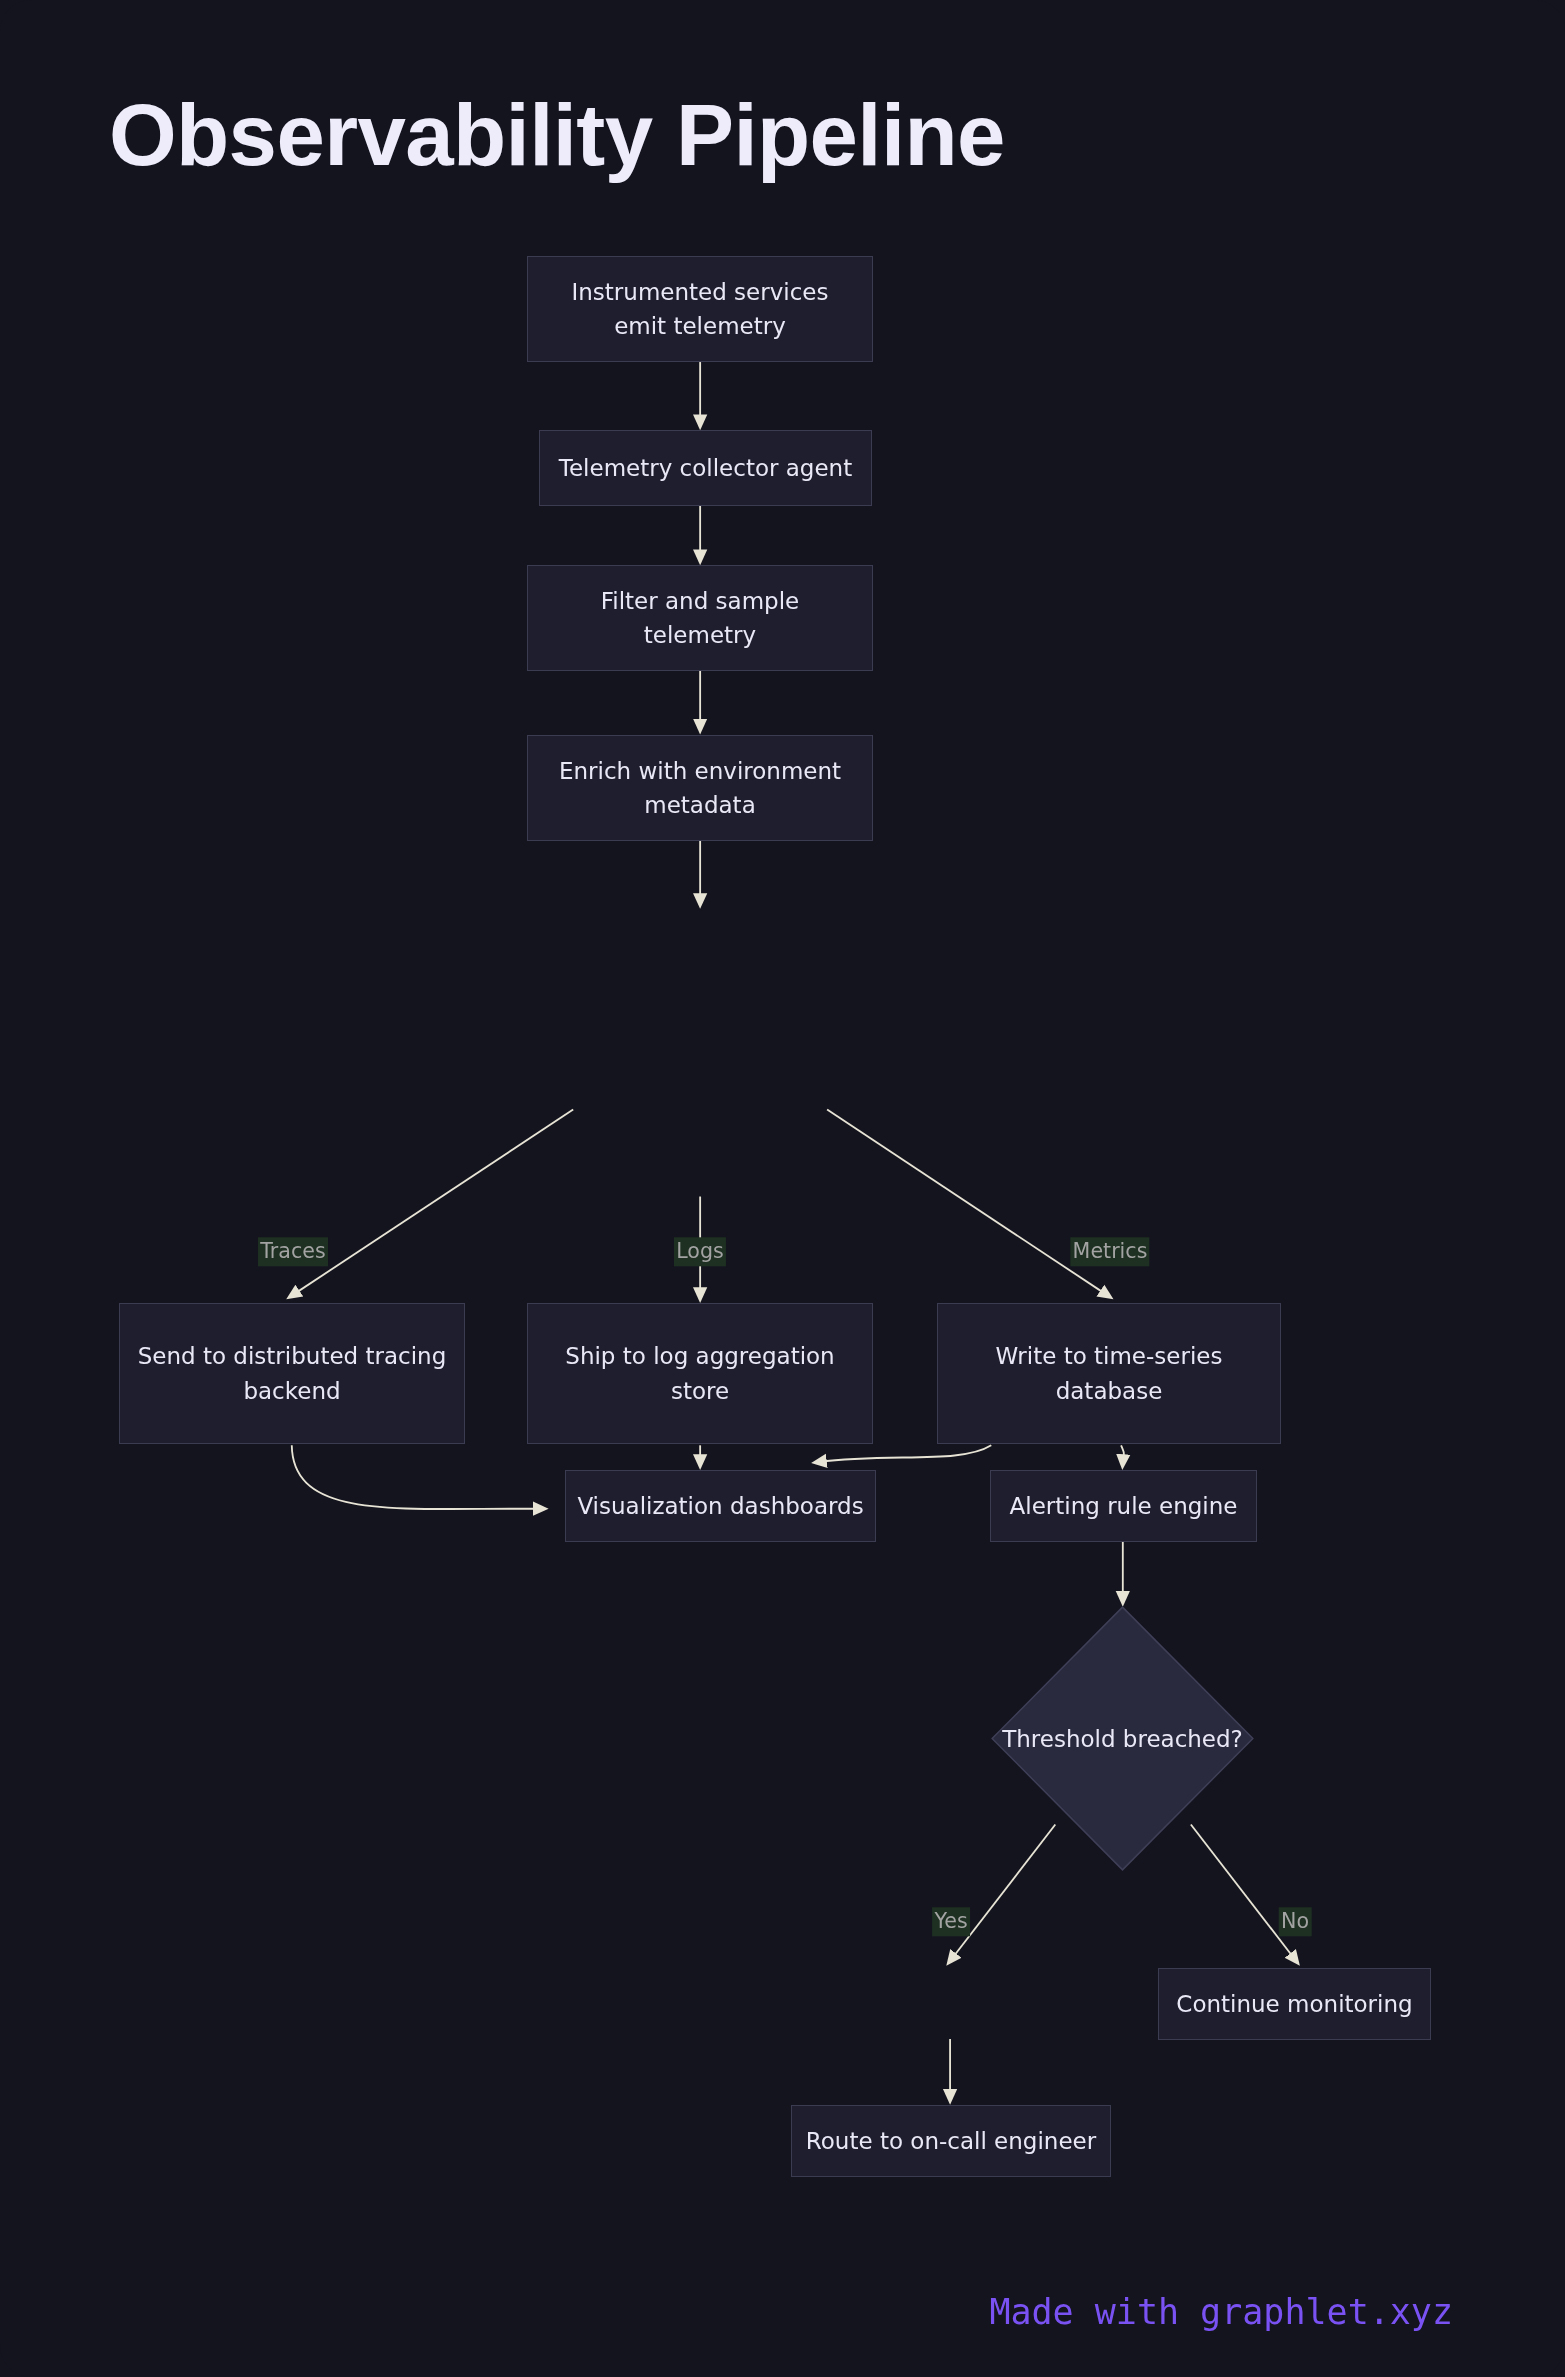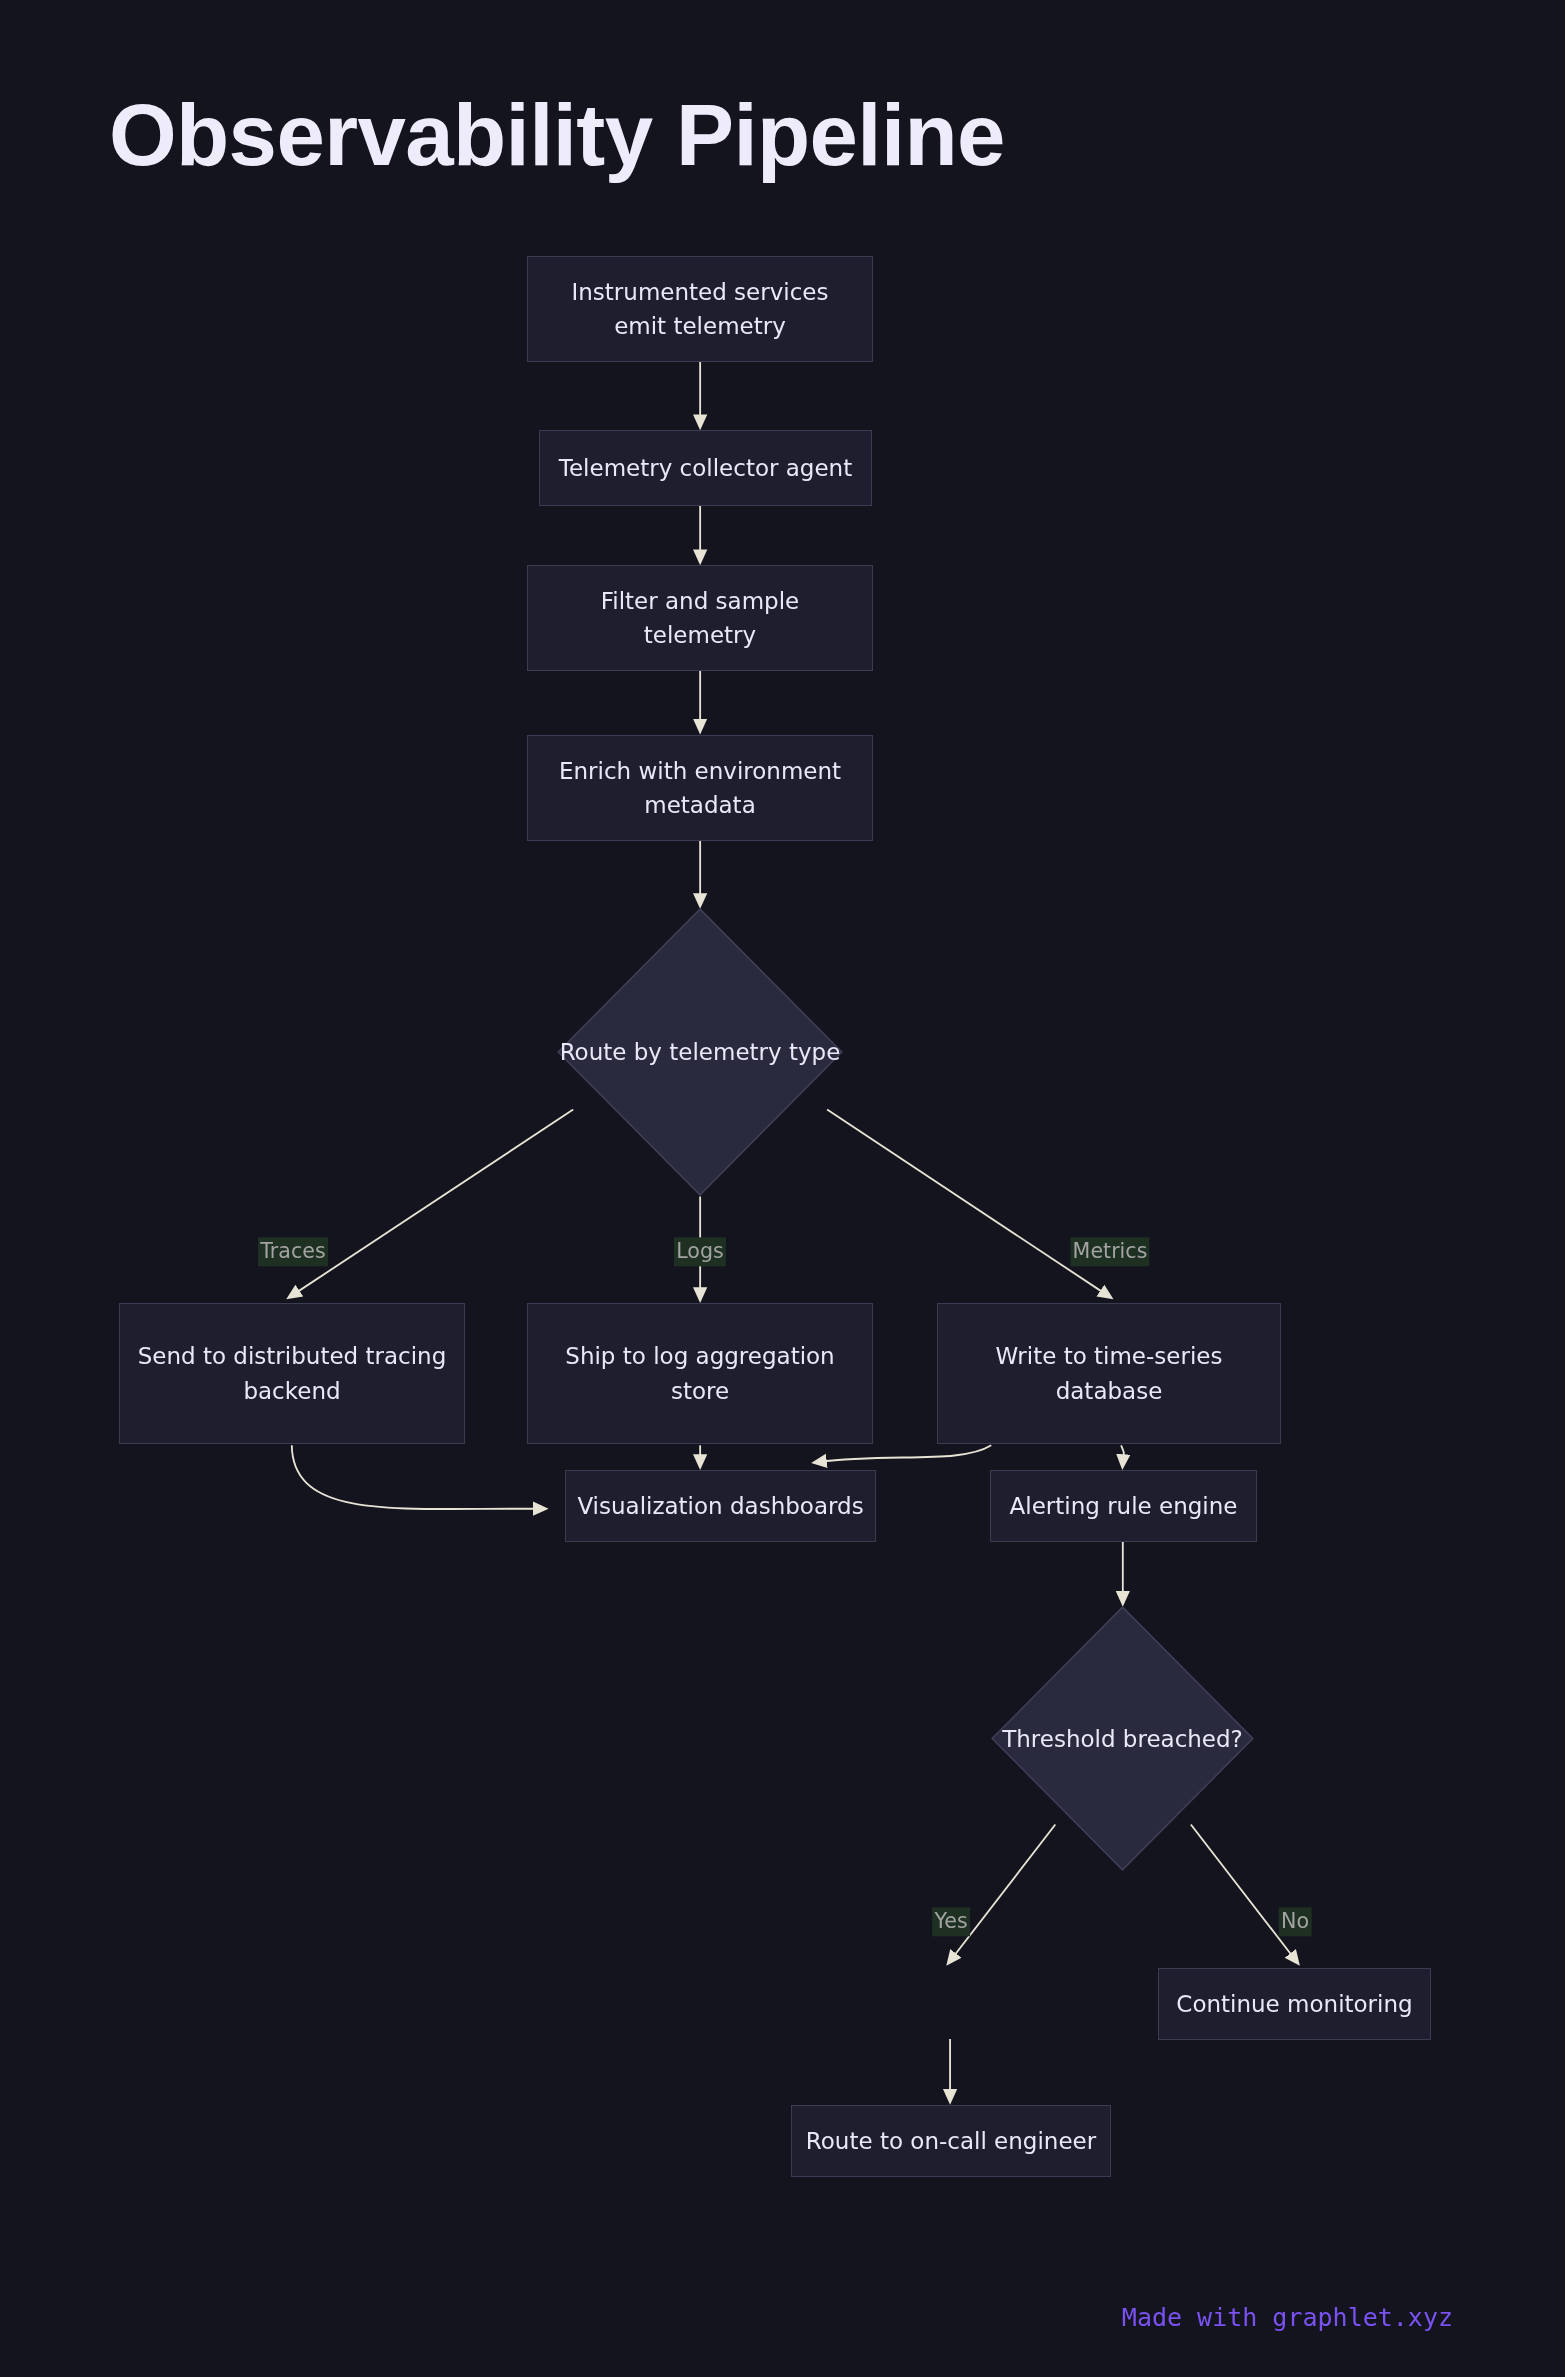--- a/index.html
+++ b/index.html
@@ -77,21 +77,21 @@
     line-height: 1.18;
     padding: 1.7px 2.3px 3.4px 2.3px;
     white-space: nowrap;
     transform: translate(-50%, -50%);
   }
   #watermark {
     position: absolute;
     right: 112px;
     bottom: 45px;
     font-family: "DejaVu Sans Mono", monospace;
-    font-size: 25px;
+    font-size: 35px;
     color: #7a52f4;
     white-space: nowrap;
   }
 </style>
 </head>
 <body>
 
 <div id="page">
 
   <div id="title">Observability Pipeline</div>
@@ -140,26 +140,20 @@
 emit telemetry</div>
 
   <div class="node" style="left:539px; top:430px; width:333px; height:76px;">Telemetry collector agent</div>
 
   <div class="node" style="left:527px; top:565px; width:346px; height:106px;">Filter and sample
 telemetry</div>
 
   <div class="node" style="left:527px; top:735px; width:346px; height:106px;">Enrich with environment
 metadata</div>
 
-  <div class="diamond-wrap" style="left:557px; top:908px; width:286px; height:288px;">
-    <svg class="diamond-shape" viewBox="0 0 500 504" xmlns="http://www.w3.org/2000/svg" preserveAspectRatio="none">
-      <polygon points="250,2 498,252 250,502 2,252" fill="#2a2a3e" stroke="#3f3f58" stroke-width="2.6"></polygon>
-    </svg>
-    <div class="diamond-label">Route by telemetry type</div>
-  </div>
 
   <div class="node" style="left:119px; top:1303px; width:346px; height:141px;">Send to distributed tracing
 backend</div>
 
   <div class="node" style="left:527px; top:1303px; width:346px; height:141px;">Ship to log aggregation
 store</div>
 
   <div class="node" style="left:937px; top:1303px; width:344px; height:141px;">Write to time-series
 database</div>
 

